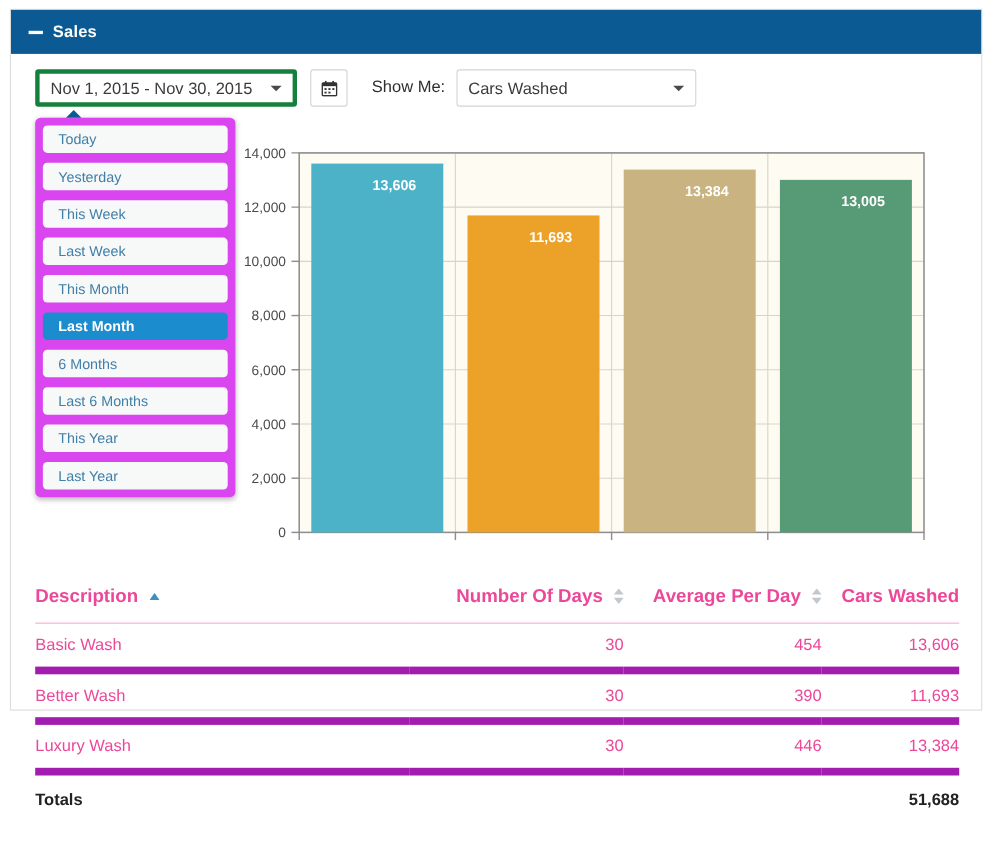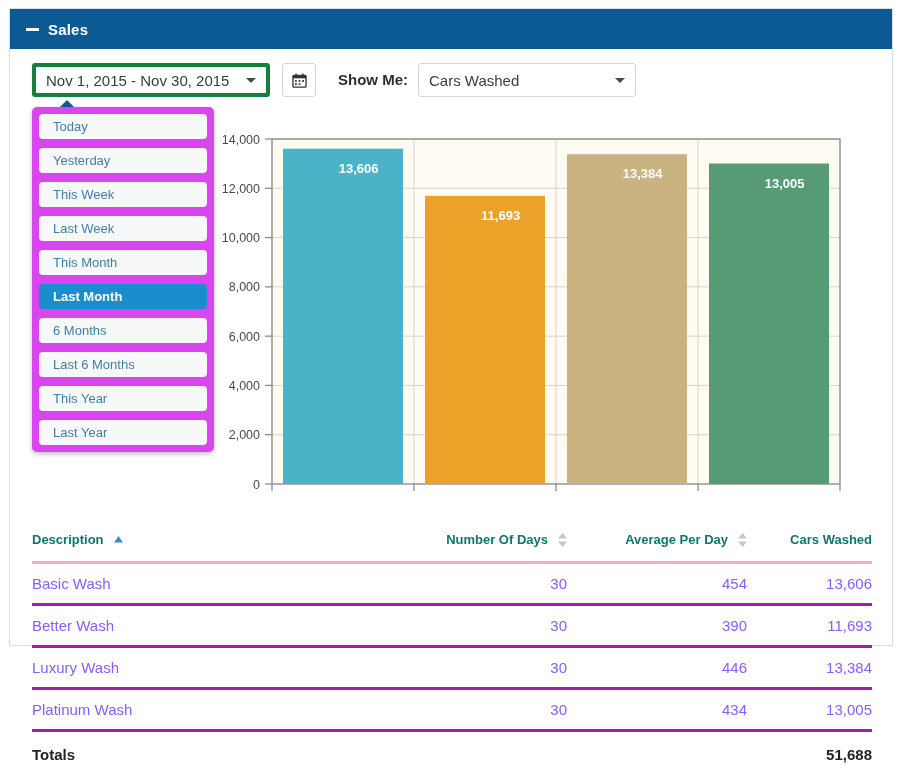--- a/index.html
+++ b/index.html
@@ -89,21 +89,21 @@
     border-radius: 3px;
     background: #fff;
     display: flex;
     align-items: center;
     justify-content: center;
     cursor: pointer;
     box-sizing: border-box;
   }
   .showme-label {
     font-size: 15px;
-    font-weight: bold;
+    font-weight: normal;
     color: #2e2e2e;
     margin-left: 22px;
     line-height: 34px;
   }
   .showme-select {
     position: relative;
     width: 218px;
     height: 34px;
     margin-left: 10px;
     border: 1px solid #d4d4d4;
@@ -182,33 +182,33 @@
   .data-table {
     position: absolute;
     left: 22px;
     top: 515px;
     width: 840px;
     border-collapse: collapse;
     font-size: 15px;
     color: #333333;
   }
   .data-table th {
-    font-size: 13px;
+    font-size: 17px;
     font-weight: bold;
-    color: #0f766e;
+    color: #ec4899;
     padding: 8px 0 14px 0;
-    border-bottom: 3px solid #f9a8d4;
+    border-bottom: 1px solid #f9a8d4;
     text-align: left;
     white-space: nowrap;
   }
   .data-table th.num { text-align: right; }
   .data-table td {
     padding: 11px 0;
-    border-bottom: 3px solid #a21caf;
-    color: #8b5cf6;
+    border-bottom: 7px solid #a21caf;
+    color: #ec4899;
     font-size: 15px;
   }
   .data-table td.num { text-align: right; }
   .data-table tr.totals td {
     font-weight: bold;
     color: #222;
     border-bottom: none;
     padding-top: 14px;
   }
   .th-inner { display: flex; align-items: center; }
@@ -394,26 +394,20 @@
           <td class="num">30</td>
           <td class="num">390</td>
           <td class="num">11,693</td>
         </tr>
         <tr>
           <td>Luxury Wash</td>
           <td class="num">30</td>
           <td class="num">446</td>
           <td class="num">13,384</td>
         </tr>
-        <tr>
-          <td>Platinum Wash</td>
-          <td class="num">30</td>
-          <td class="num">434</td>
-          <td class="num">13,005</td>
-        </tr>
         <tr class="totals">
           <td>Totals</td>
           <td class="num"></td>
           <td class="num"></td>
           <td class="num">51,688</td>
         </tr>
       </tbody>
   </table>
 
 </div>

